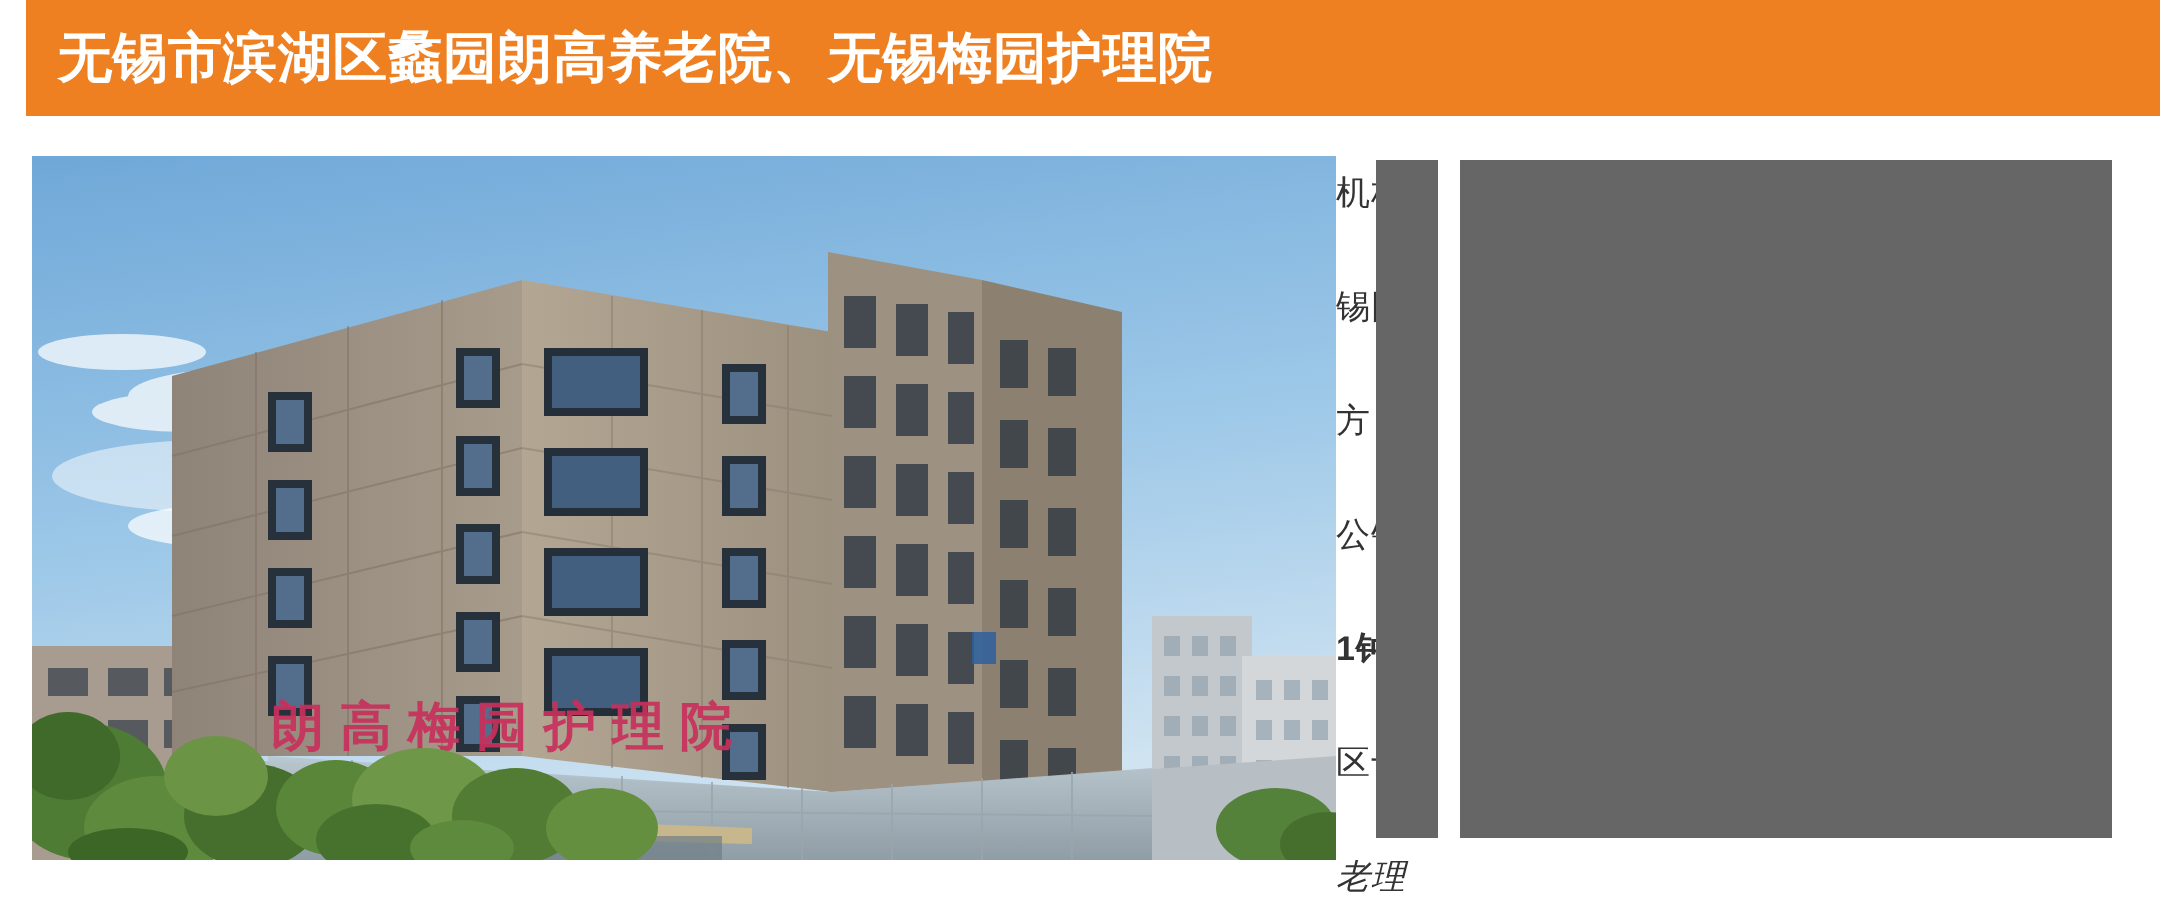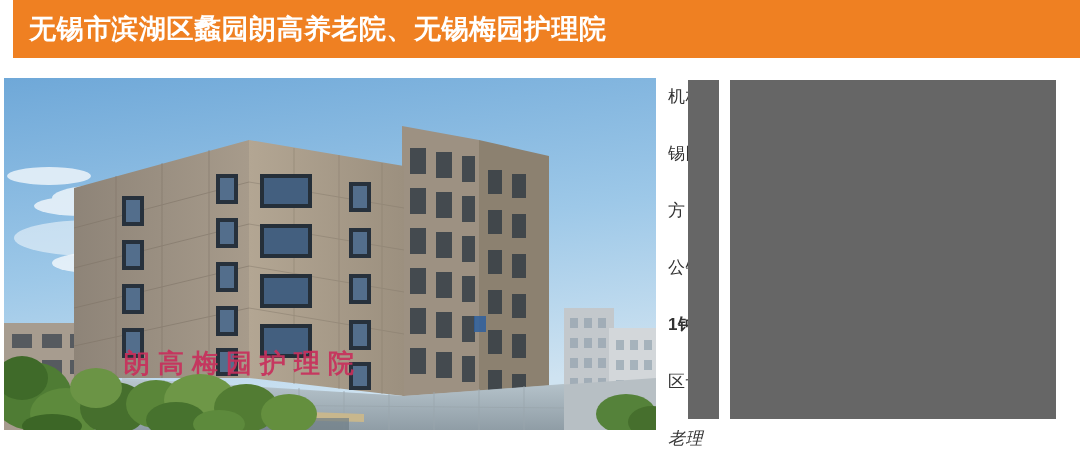--- a/index.html
+++ b/index.html
@@ -39,21 +39,21 @@
   .content {
     position: absolute;
     left: 0; top: 58px;
     width: 1080px; height: 394px;
     background: #ffffff;
   }
 
   
   .photo {
     position: absolute;
-    left: 4px; top: 20px;
+    left: 16px; top: 20px;
     width: 652px; height: 352px;
     overflow: hidden;
     background: #be185d;
   }
   .photo svg { display: block; }
 
   
   .text-panel {
     position: absolute;
     left: 668px; top: 20px;

